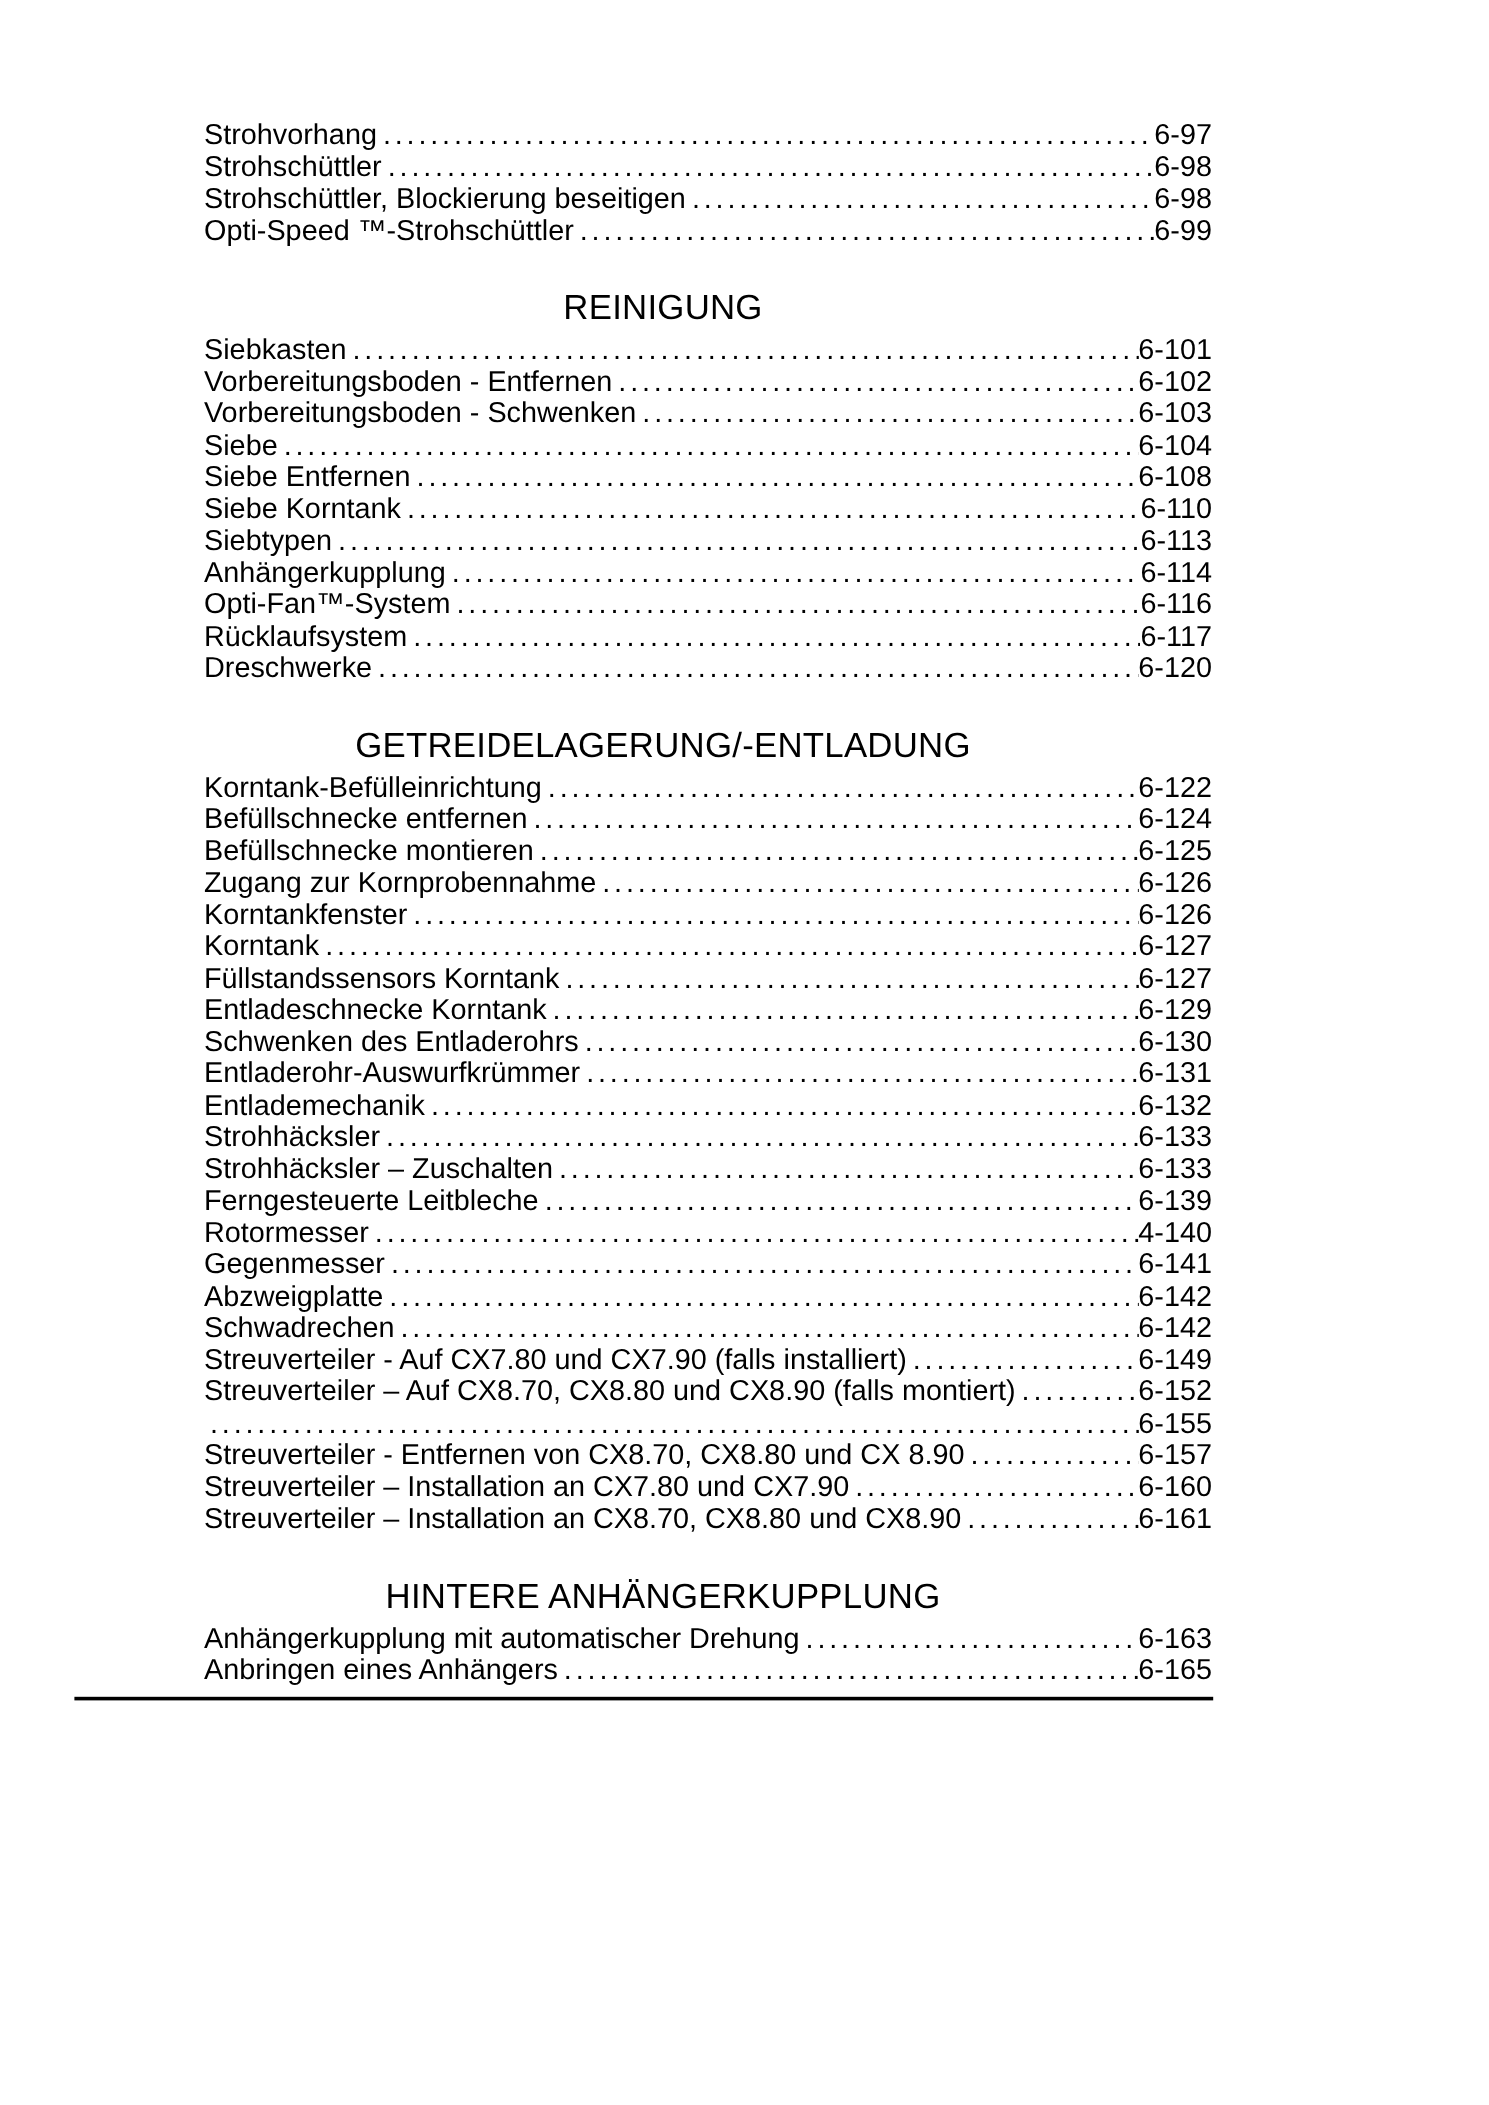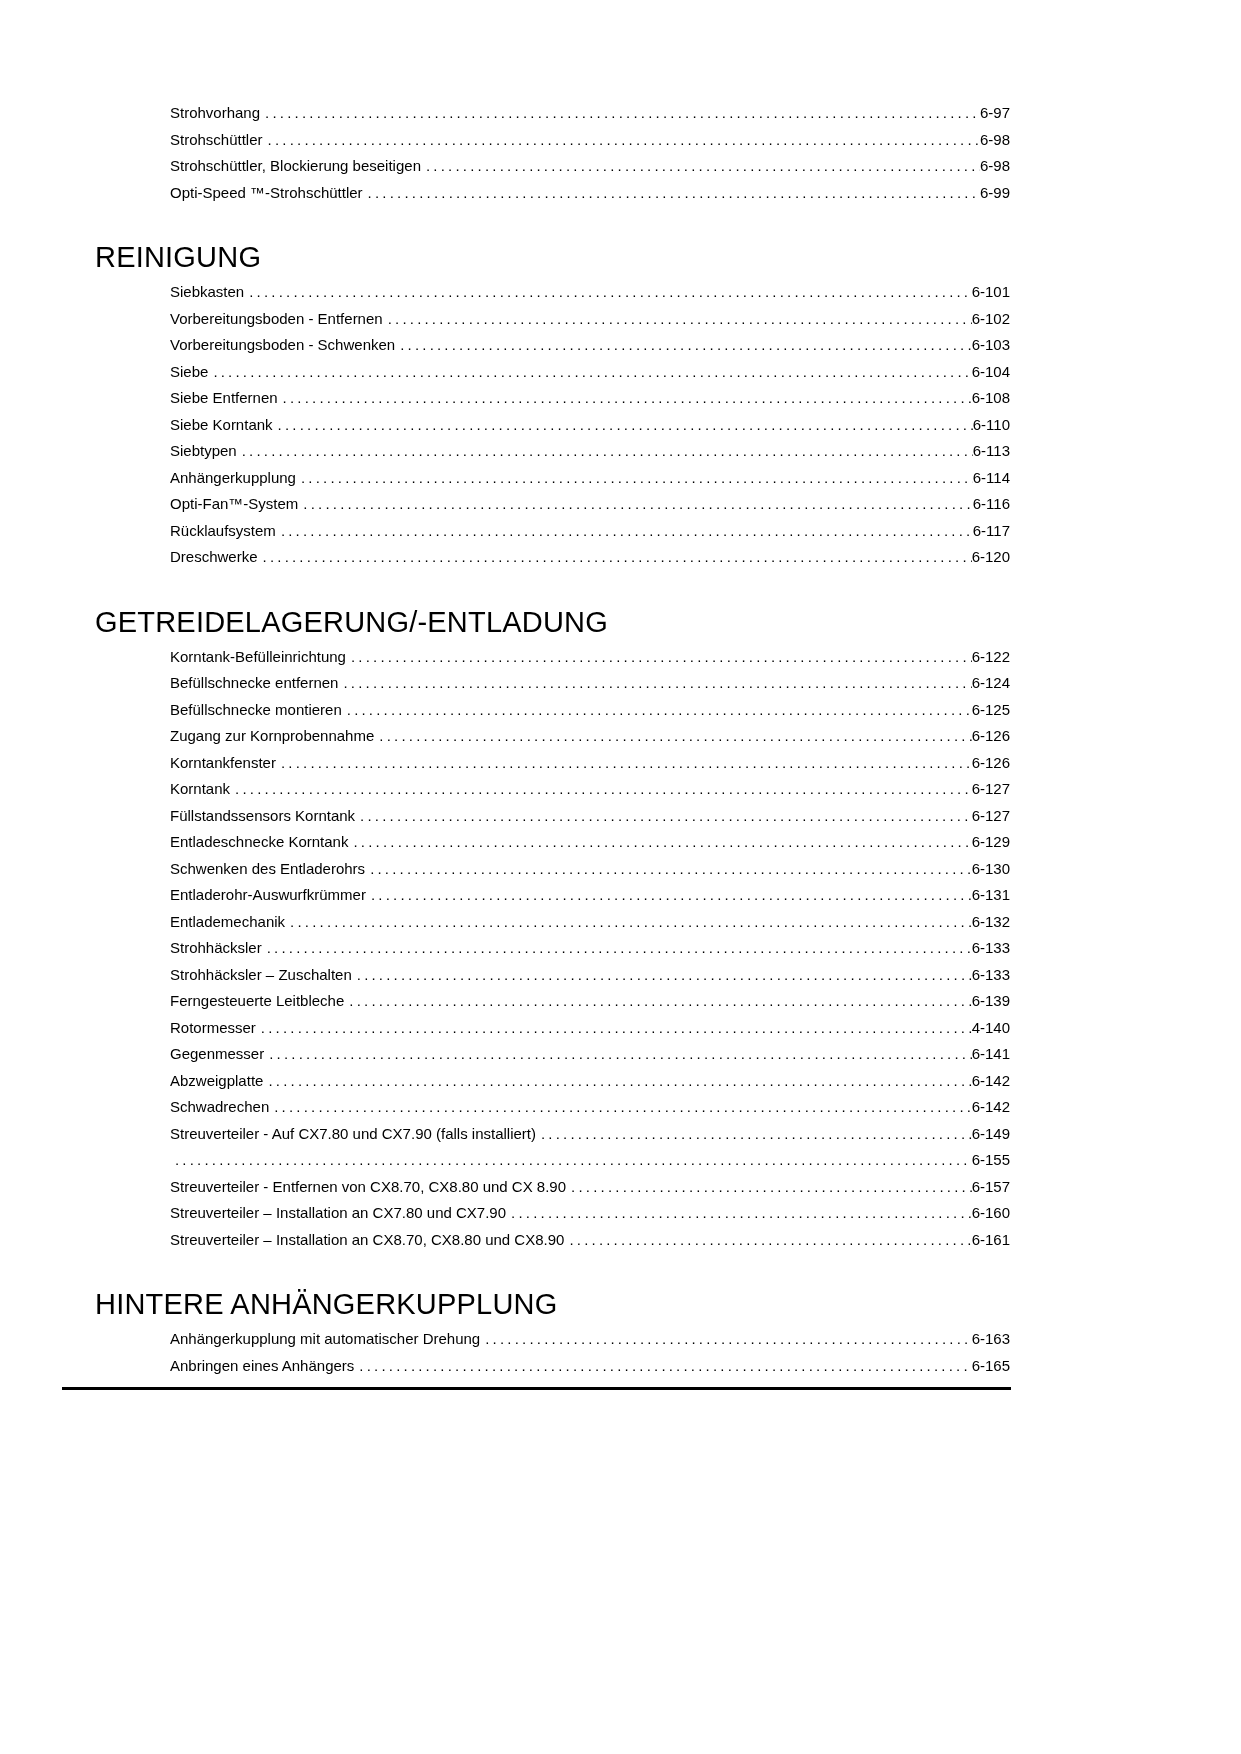--- a/index.html
+++ b/index.html
@@ -15,27 +15,28 @@
   }
   .page {
     padding: 100px 231px 0 95px;
   }
   .section-heading {
     font-size: 29px;
     line-height: 34px;
     font-weight: normal;
     letter-spacing: 0.2px;
     margin: 34px 0 5px 0;
+    text-align: center;
   }
   .toc-section:first-child .section-heading { margin-top: 0; }
   .toc-entry {
     display: flex;
     align-items: flex-end;
     padding-left: 75px;
-    font-size: 15px;
+    font-size: 24px;
     line-height: 26.5px;
   }
   .entry-title {
     flex: 0 0 auto;
     white-space: nowrap;
   }
   .dot-leader {
     flex: 1 1 auto;
     overflow: hidden;
     white-space: nowrap;
@@ -235,20 +236,25 @@
           <span class="entry-title">Schwadrechen</span>
           <span class="dot-leader"></span>
           <span class="entry-page">6-142</span>
         </div>
         <div class="toc-entry">
           <span class="entry-title">Streuverteiler - Auf CX7.80 und CX7.90 (falls installiert)</span>
           <span class="dot-leader"></span>
           <span class="entry-page">6-149</span>
         </div>
         <div class="toc-entry">
+          <span class="entry-title">Streuverteiler – Auf CX8.70, CX8.80 und CX8.90 (falls montiert)</span>
+          <span class="dot-leader"></span>
+          <span class="entry-page">6-152</span>
+        </div>
+        <div class="toc-entry">
           <span class="dot-leader"></span>
           <span class="entry-page">6-155</span>
         </div>
         <div class="toc-entry">
           <span class="entry-title">Streuverteiler - Entfernen von CX8.70, CX8.80 und CX 8.90</span>
           <span class="dot-leader"></span>
           <span class="entry-page">6-157</span>
         </div>
         <div class="toc-entry">
           <span class="entry-title">Streuverteiler – Installation an CX7.80 und CX7.90</span>

